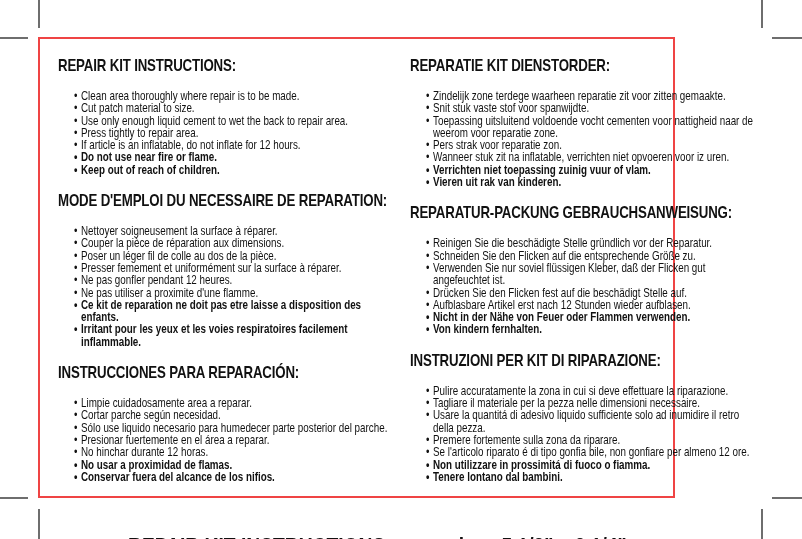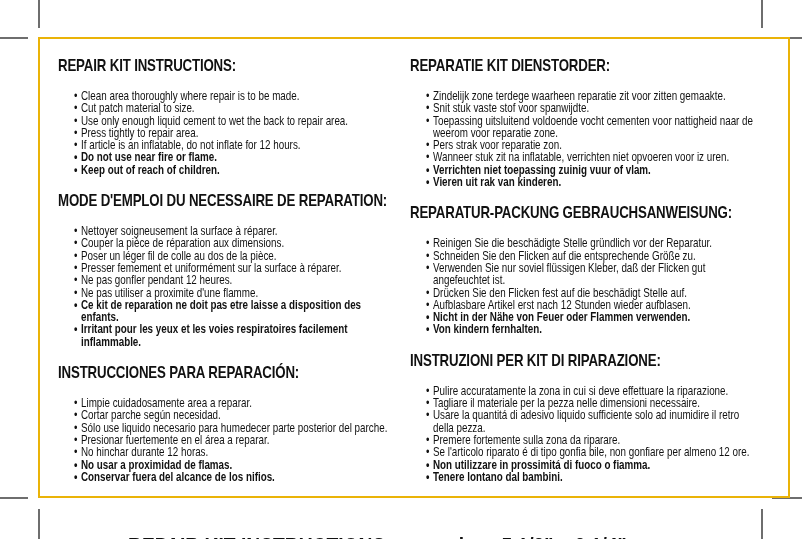--- a/index.html
+++ b/index.html
@@ -1,18 +1,18 @@
 <!DOCTYPE html>
 <html><head>
 <meta charset="utf-8">
 <style>
   html, body { margin:0; padding:0; background:#ffffff; }
   body { width:802px; height:539px; position:relative; overflow:hidden; font-family:"Liberation Sans", sans-serif; color:#111; }
   .line { position:absolute; background:#6e6e6e; }
-  .box { position:absolute; left:38px; top:37px; width:752px; height:461px; border:2px solid #eab308; border-top-width:2px; box-sizing:border-box;padding-left:44px; }
+  .box { position:absolute; left:38px; top:37px; width:637px; height:461px; border:2px solid #ef4444; border-top-width:2px; box-sizing:border-box;padding-left:44px; }
   .col { position:absolute; top:18px; }
   .col.left { left:18px; width:340px; }
   .col.right { left:370px; width:360px; }
   .section { margin-bottom:10px; }
   .col.left .section:nth-child(1) { margin-bottom:11px; }
   .hdr { font-weight:bold; font-size:17px; line-height:17px; letter-spacing:-0.2px; transform:scaleX(0.78); transform-origin:left top; white-space:nowrap; width:128%; margin-bottom:0px; }
   ul { list-style:none; margin:16px; padding:0; }
   li { font-size:12.6px; line-height:12.3px; transform:scaleX(0.78); transform-origin:left top; width:128%; padding-left:9px; text-indent:-9px; position:relative; }
   li::before { content:"\2022"; display:inline-block; width:9px; text-indent:0; }
   li.bold { font-weight:bold; }

